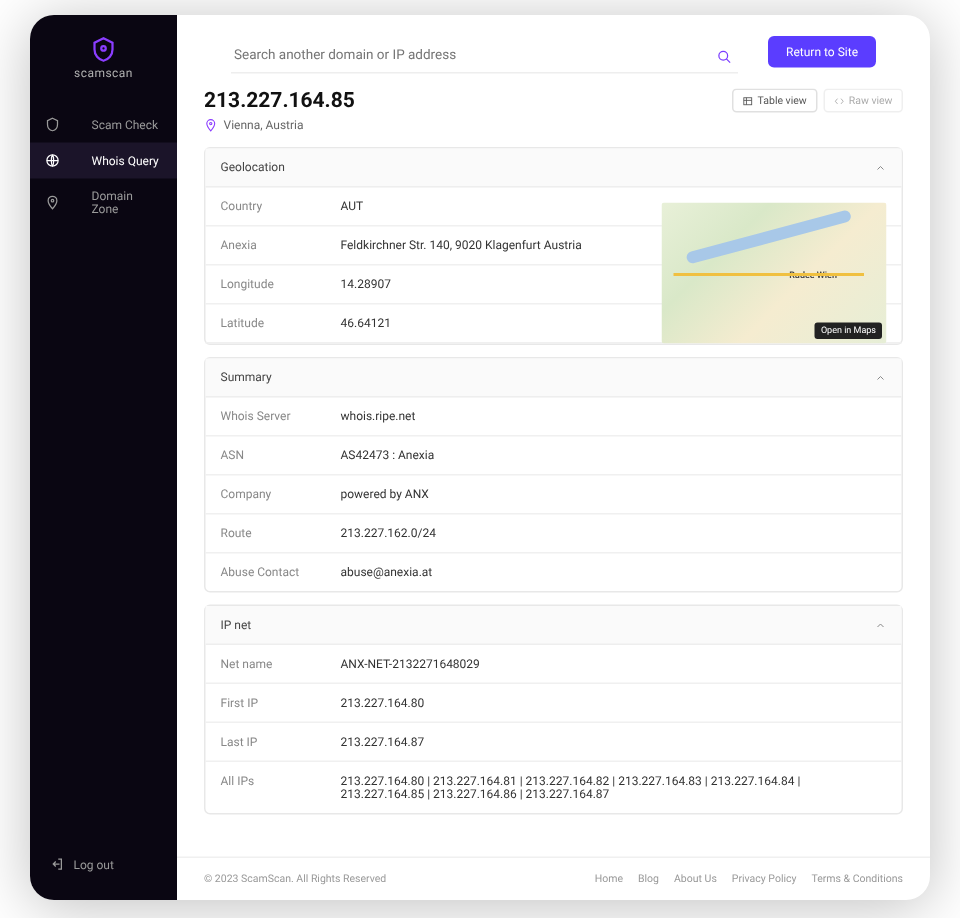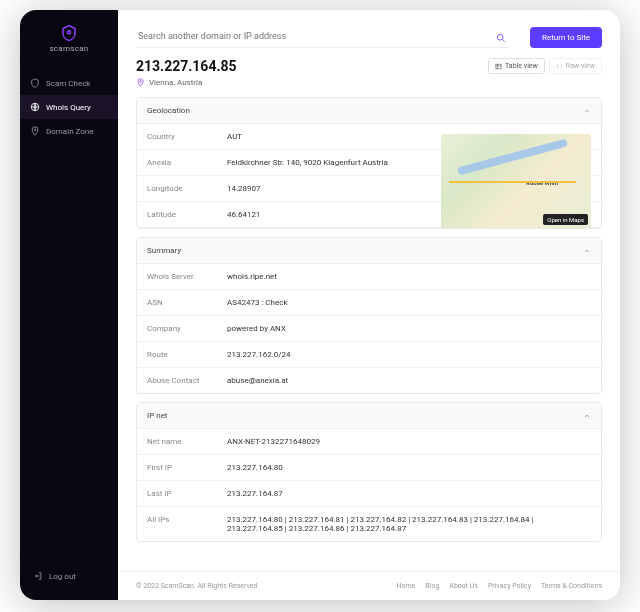--- a/index.html
+++ b/index.html
@@ -3,27 +3,27 @@
 <meta charset="utf-8">
 <style>
 *{box-sizing:border-box;margin:0;padding:0;font-family:-apple-system,BlinkMacSystemFont,"Segoe UI",Roboto,sans-serif}
 body{background:#fff;width:640px;height:612px;position:relative;overflow:hidden}
 .app{width:600px;height:590px;background:#fff;border-radius:16px;box-shadow:0 4px 40px rgba(0,0,0,.25);display:flex;overflow:hidden;margin:10px auto 0}
 .sidebar{width:98px;background:#0a0612;display:flex;flex-direction:column;padding:14px 0 12px}
 .logo{display:flex;flex-direction:column;align-items:center;color:#8b3dff;margin-bottom:18px}
 .logo svg{width:18px;height:18px}
 .logo-text{font-size:8px;color:#b0b0b0;margin-top:2px;letter-spacing:.3px}
 .nav{flex:1}
-.nav-item{display:flex;align-items:flex-end;gap:6px;padding:7px 10px;color:#9a9a9a;font-size:8px;cursor:pointer}
+.nav-item{display:flex;align-items:center;gap:21px;padding:7px 10px;color:#9a9a9a;font-size:8px;cursor:pointer}
 .nav-item.active{background:#1b1429;color:#fff}
 .nav-item svg{width:10px;height:10px;flex-shrink:0}
 .logout{display:flex;align-items:center;gap:6px;padding:7px 13px;color:#9a9a9a;font-size:8px;cursor:pointer}
 .logout svg{width:10px;height:10px}
 .main{flex:1;display:flex;flex-direction:column;overflow:hidden}
-.topbar{display:flex;align-items:flex-end;padding:14px 18px 10px;gap:20px}
+.topbar{display:flex;align-items:flex-start;padding:14px 36px 10px;gap:20px}
 .search{flex:1;position:relative}
 .search input{width:100%;border:none;background:transparent;font-size:9px;color:#999;padding:6px 24px 6px 2px;outline:none;border-bottom:1px solid #eee}
 .search-icon{position:absolute;right:4px;top:4px;color:#7b3dff}
 .search-icon svg{width:10px;height:10px}
 .return-btn{background:#5b3dff;color:#fff;border:none;border-radius:4px;padding:6px 12px;font-size:8px;cursor:pointer}
 .content{flex:1;padding:0 18px 8px;overflow-y:auto}
 .content::-webkit-scrollbar{width:0}
 .header-row{display:flex;align-items:flex-start;justify-content:space-between;margin-bottom:10px}
 .ip-title{font-size:14px;font-weight:700;color:#111;margin-bottom:4px}
 .location{display:flex;align-items:center;gap:4px;font-size:8px;color:#666}
@@ -175,21 +175,21 @@
               <path d="M6 15l6-6 6 6"></path>
             </svg>
         </div>
         <div class="card-body">
           <div class="row">
               <span class="row-label">Whois Server</span>
               <span class="row-value">whois.ripe.net</span>
             </div>
           <div class="row">
               <span class="row-label">ASN</span>
-              <span class="row-value">AS42473 : Check</span>
+              <span class="row-value">AS42473 : Anexia</span>
             </div>
           <div class="row">
               <span class="row-label">Company</span>
               <span class="row-value">powered by ANX</span>
             </div>
           <div class="row">
               <span class="row-label">Route</span>
               <span class="row-value">213.227.162.0/24</span>
             </div>
           <div class="row">

